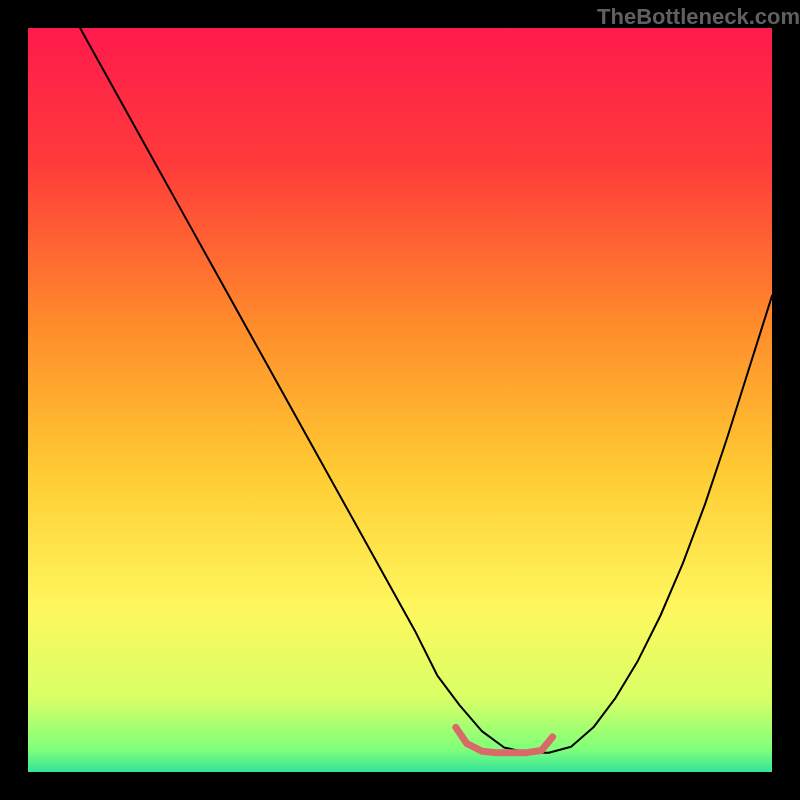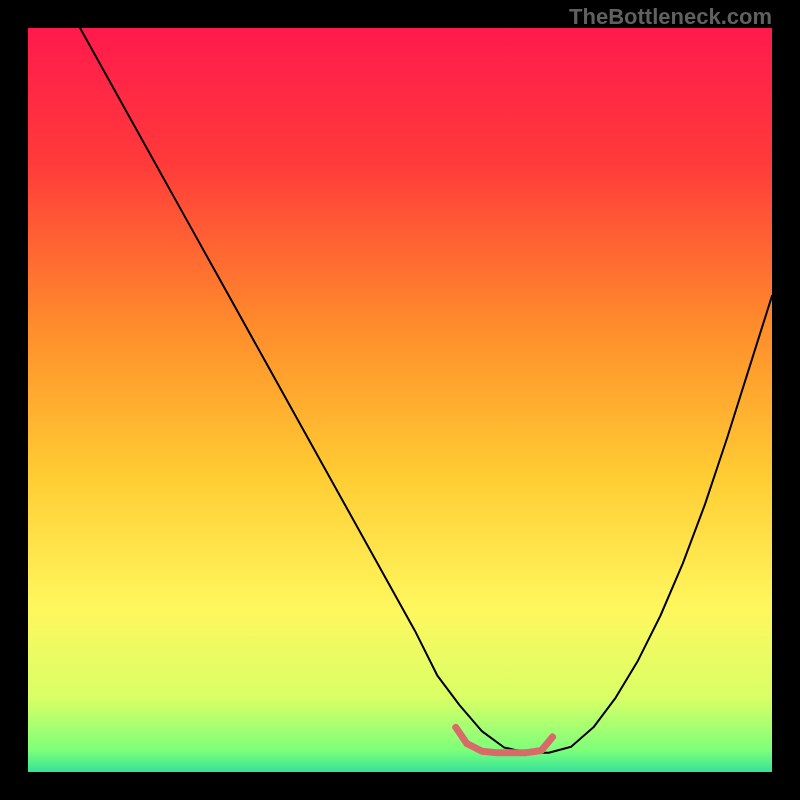--- a/index.html
+++ b/index.html
@@ -7,21 +7,21 @@
     padding: 0;
     width: 800px;
     height: 800px;
     background: #000;
     position: relative;
     font-family: Arial, Helvetica, sans-serif;
   }
   .watermark {
     position: absolute;
     top: 4px;
-    right: 28px;
+    right: 0;
     color: #606060;
     font-size: 22px;
     font-weight: bold;
     z-index: 10;
   }
   .plot-area {
     position: absolute;
     left: 28px;
     top: 28px;
     width: 744px;

